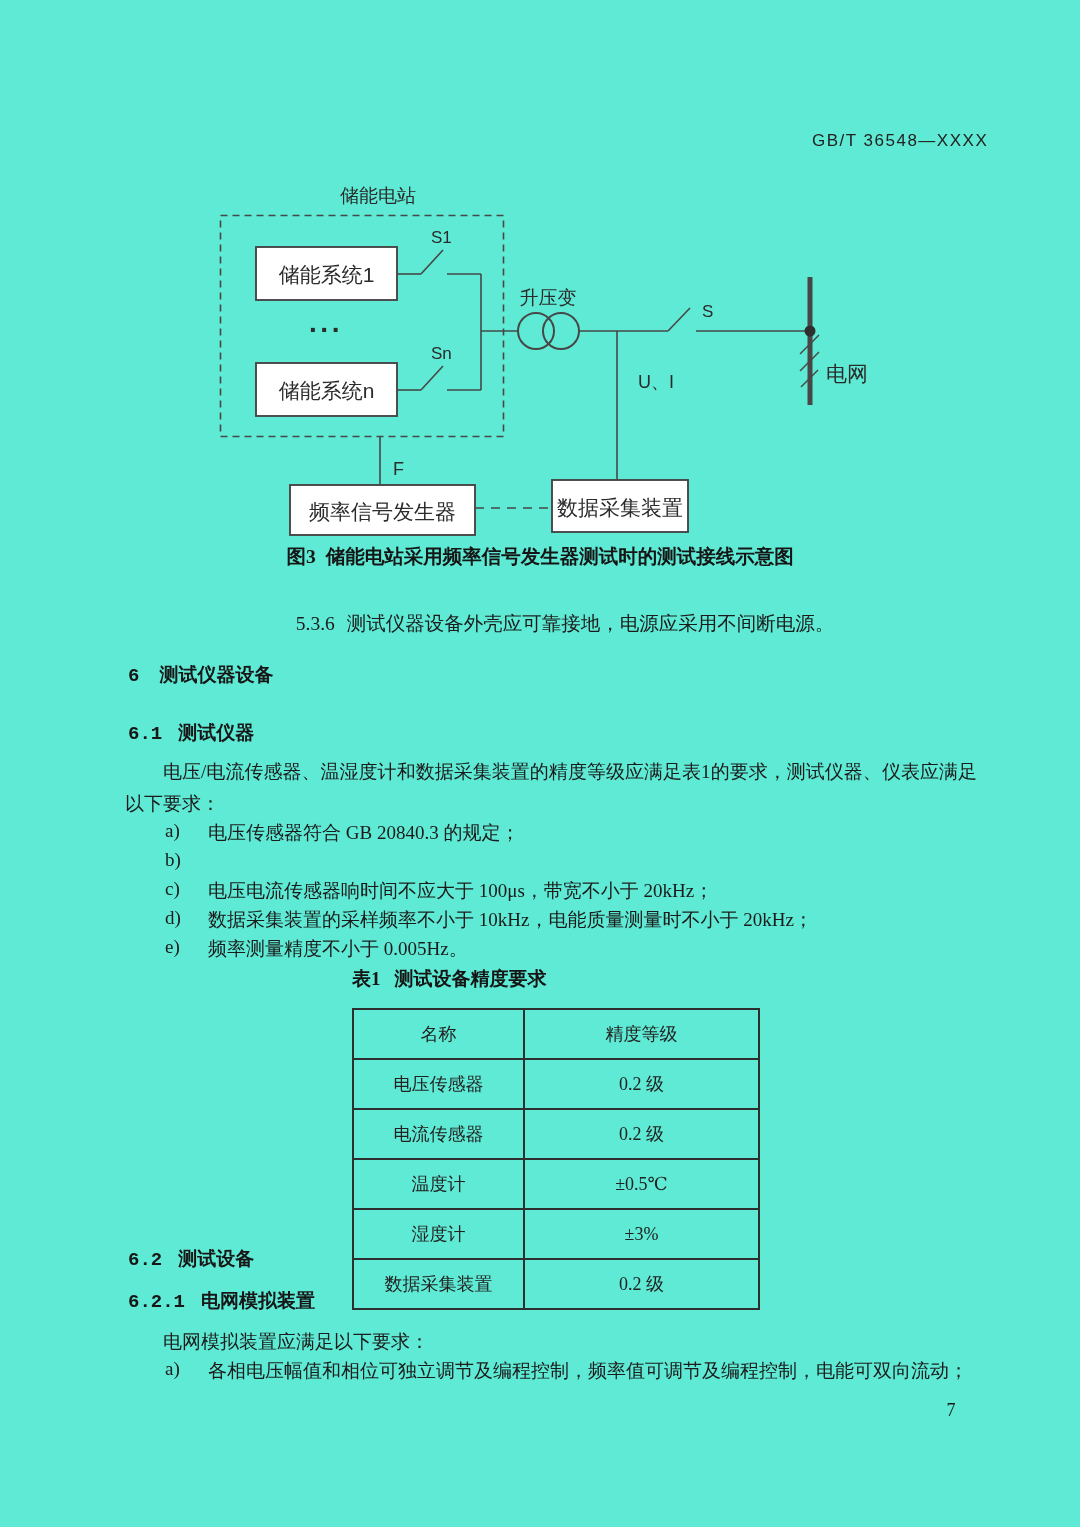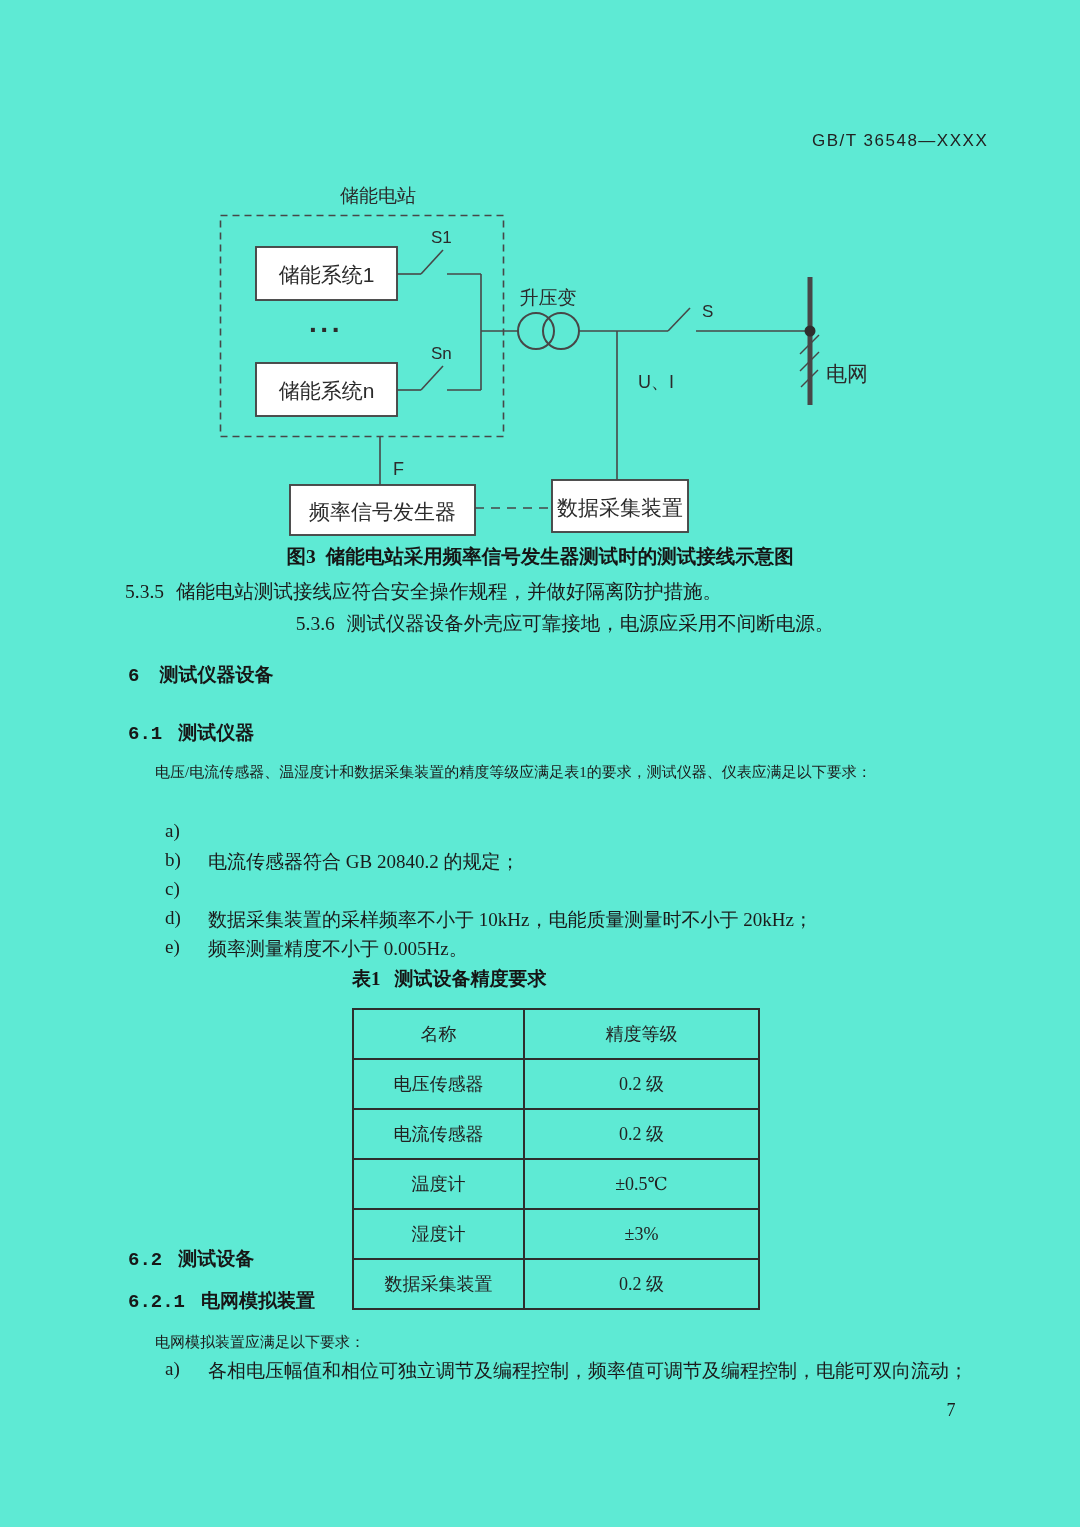--- a/index.html
+++ b/index.html
@@ -32,21 +32,21 @@
   .heading{
     left:128px;
     font-family:Liberation Mono, monospace;
     font-weight:bold;font-size:19px;color:#171717;
   }
   .heading .h-num{margin-right:16px;font-weight:bold;}
   .heading.h-top .h-num{margin-right:20px;}
   
   .para{
     left:125px;width:852px;
-    font-size:15px;line-height:32px;
+    font-size:19px;line-height:32px;
     text-align:justify;text-indent:2em;color:#1b1b1b;
   }
   
   .list{left:165px;width:830px;}
   .li{display:flex;height:29px;align-items:flex-start;font-size:19px;}
   .li .li-label{flex:0 0 43px;}
   .li .li-text{flex:1;}
   
   .tbl-caption{
     left:352px;top:966px;width:406px;text-align:left;
@@ -143,47 +143,45 @@
     <rect class="bx" x="552" y="480" width="136" height="52"></rect>
     <text class="t21" x="620" y="515" text-anchor="middle">数据采集装置</text>
 
     <line class="ln dash2" x1="475" y1="508" x2="552" y2="508"></line>
   </svg>
 
   <div class="abs fig-caption">
     <span class="cap-label">图3</span><span>储能电站采用频率信号发生器测试时的测试接线示意图</span>
   </div>
 
-  <div class="abs clause" style="top:580px;">
-    <span class="num">5.3.5</span><span>储能电站测试接线应符合安全操作规程，并做好隔离防护措施。</span>
-  </div>
   <div class="abs clause" style="top:612px;text-align:center;">
     <span class="num">5.3.6</span><span>测试仪器设备外壳应可靠接地，电源应采用不间断电源。</span>
   </div>
 
   <div class="abs heading h-top" style="top:662px;">
     <span class="h-num">6</span><span>测试仪器设备</span>
   </div>
 
   <div class="abs heading" style="top:720px;">
     <span class="h-num">6.1</span><span>测试仪器</span>
   </div>
 
   <div class="abs para" style="top:756px;">电压/电流传感器、温湿度计和数据采集装置的精度等级应满足表1的要求，测试仪器、仪表应满足以下要求：</div>
 
   <div class="abs list" style="top:820px;">
     <div class="li">
       <span class="li-label">a)</span>
+      <span class="li-text">电压传感器符合 GB 20840.3 的规定；</span>
     </div>
     <div class="li">
       <span class="li-label">b)</span>
-      <span class="li-text">电流传感器符合 GB 20840.2 的规定；</span>
     </div>
     <div class="li">
       <span class="li-label">c)</span>
+      <span class="li-text">电压电流传感器响时间不应大于 100μs，带宽不小于 20kHz；</span>
     </div>
     <div class="li">
       <span class="li-label">d)</span>
       <span class="li-text">数据采集装置的采样频率不小于 10kHz，电能质量测量时不小于 20kHz；</span>
     </div>
     <div class="li">
       <span class="li-label">e)</span>
       <span class="li-text">频率测量精度不小于 0.005Hz。</span>
     </div>
   </div>

